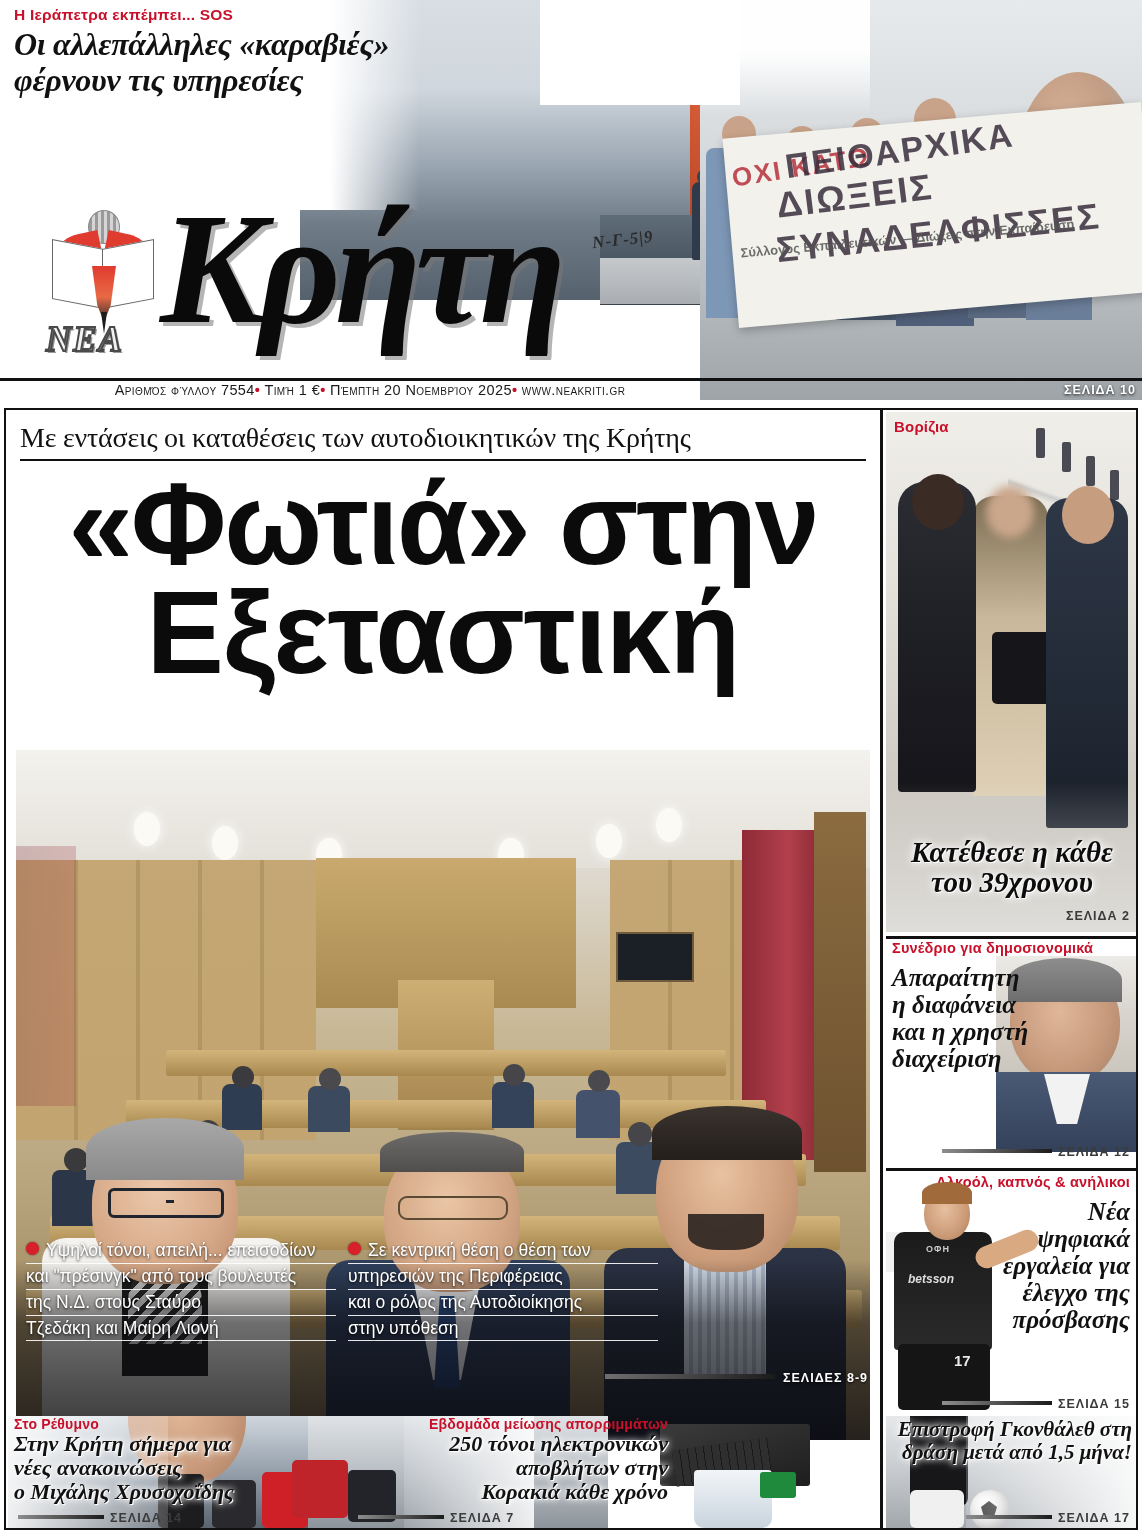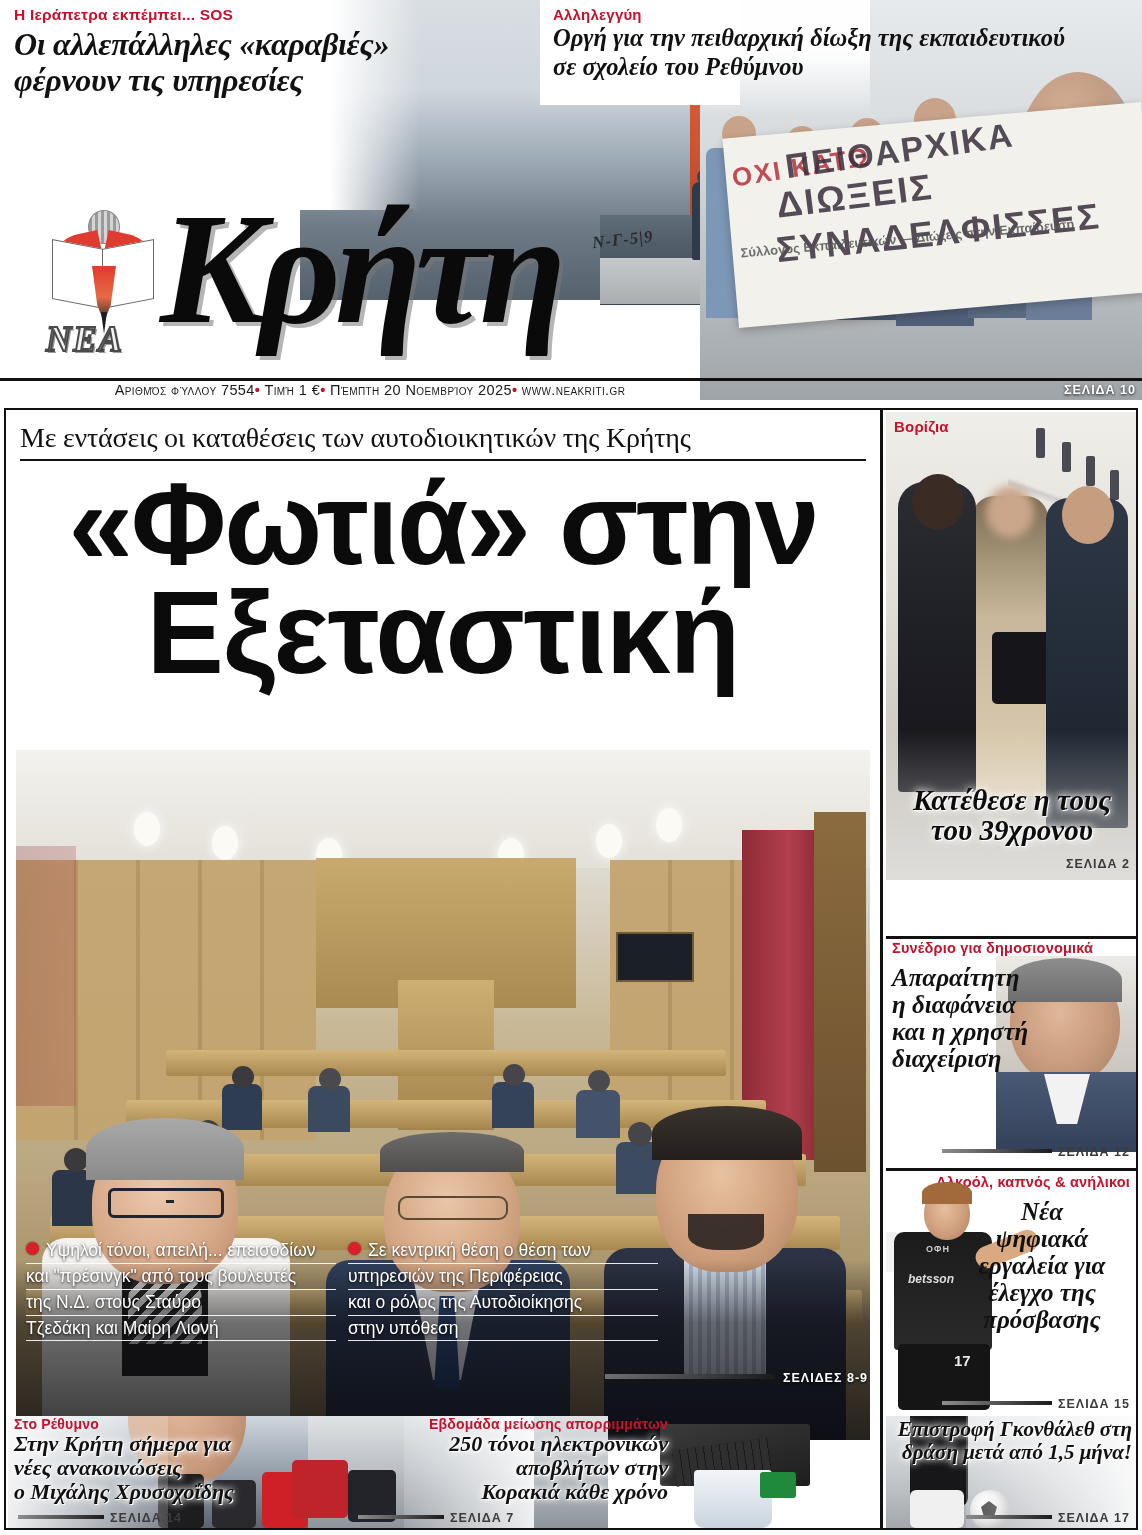--- a/index.html
+++ b/index.html
@@ -194,21 +194,21 @@
                 background:#d81f2a; margin-right:7px; vertical-align:1px;
                 box-shadow:0 0 2px rgba(0,0,0,.6); }
   .lead-pages { position:absolute; right:10px; top:956px; width:330px; text-align:right; }
   .pg-bar { display:inline-block; width:170px; height:5px; vertical-align:3px; margin-right:8px;
             background:linear-gradient(90deg,#6f6f6f,#1b1b1b); }
   .pg-white { color:#fff; text-shadow:0 1px 3px rgba(0,0,0,.9); }
 
   
   .rcol { position:absolute; left:886px; top:412px; width:250px; height:1118px; overflow:hidden; }
 
-  .rc-photo1 { position:absolute; left:0; top:0; width:250px; height:468px;
+  .rc-photo1 { position:absolute; left:0; top:0; width:250px; height:520px;
                background:linear-gradient(180deg,#f0eee9 0%,#e3e0da 35%,#cfcbc4 70%,#b9b5ad 100%); }
   .stair-rail { position:absolute; left:122px; top:6px; width:118px; height:170px;
                 background:linear-gradient(200deg,rgba(255,255,255,0) 48%,#cdcdcd 50%,rgba(255,255,255,0) 53%); }
   .stair-step { position:absolute; background:#4a4a52; border-radius:2px; }
   .rc1-w1 { position:absolute; left:12px; top:70px; width:78px; height:310px;
             background:linear-gradient(180deg,#2c2c33 0%,#1f1f26 48%,#15151a 100%); border-radius:26px 26px 4px 4px; }
   .rc1-w1h{ position:absolute; left:26px; top:62px; width:52px; height:56px; border-radius:50%; background:#3a2b25; }
   .rc1-w2 { position:absolute; left:86px; top:84px; width:76px; height:300px;
             background:linear-gradient(180deg,#7b6c52 0%,#c8b79a 40%,#ded0b6 100%); border-radius:22px 22px 4px 4px; }
   .rc1-w2h{ position:absolute; left:100px; top:74px; width:48px; height:52px; border-radius:50%; background:#caa68b; filter:blur(4px); }
@@ -252,21 +252,21 @@
   .rc3-sleeve{ position:absolute; left:8px; top:52px; width:34px; height:40px; background:#f1f1f1; border-radius:8px; }
   .rc3-head  { position:absolute; left:56px; top:8px; width:46px; height:52px; border-radius:48%;
                background:radial-gradient(ellipse at 45% 40%, #e7c0a0 0%, #cc9b78 60%, #a87a5c 100%); }
   .rc3-hair  { position:absolute; left:54px; top:2px; width:50px; height:22px; border-radius:50% 50% 0 0; background:#a16a3a; }
   .rc3-shorts{ position:absolute; left:30px; top:164px; width:92px; height:66px; background:#151515; border-radius:5px; }
   .rc3-arm   { position:absolute; left:106px; top:58px; width:66px; height:22px; background:#d9a981;
                border-radius:11px; transform:rotate(-22deg); }
   .rc3-num   { position:absolute; left:86px; top:172px; color:#e9e9e9; font-size:15px; font-weight:bold; }
   .rc3-sponsor{position:absolute; left:40px; top:92px; color:#ddd; font-size:12px; font-style:italic; font-weight:bold; }
   .rc3-ofi   { position:absolute; left:58px; top:64px; color:#ccc; font-size:9px; font-weight:bold; letter-spacing:1px; }
-  .rc-b3-text{ position:absolute; right:6px; top:24px; width:176px; text-align:center; }
+  .rc-b3-text{ position:absolute; right:6px; top:24px; width:176px; text-align:right; }
 
   .rc-block4 { position:absolute; left:0; top:1012px; width:250px; height:106px; }
 
   
   .bstrip { position:absolute; left:8px; top:1416px; width:866px; height:112px; overflow:hidden; }
   .bs-photo { position:absolute; top:0; height:112px; }
   .bs-1 { left:0; width:300px; background:linear-gradient(180deg,#cfd6dd,#8f9aa6 55%,#5a646f); }
   .bs-2 { left:300px; width:300px; background:linear-gradient(180deg,#dfe3e6,#b9bec4 50%,#8d949b); }
   .bs-chrys-face { position:absolute; left:120px; top:-72px; width:118px; height:140px; border-radius:46%;
                    background:radial-gradient(ellipse at 45% 42%, #e3bb9c 0%, #c99a7b 58%, #a87c60 100%); }
@@ -350,27 +350,20 @@
     <div class="tb-fadebox-r2"></div>
 
     <div class="tl-block">
       <div class="kicker-red">Η Ιεράπετρα εκπέμπει... SOS</div>
       <div class="tl-head">
         <div>Οι αλλεπάλληλες «καραβιές»</div>
         <div>φέρνουν τις υπηρεσίες</div>
       </div>
     </div>
 
-    <div class="tr-block">
-      <div class="kicker-red">Αλληλεγγύη</div>
-      <div class="tr-head">
-        <div>Οργή για την πειθαρχική δίωξη της εκπαιδευτικού</div>
-        <div>σε σχολείο του Ρεθύμνου</div>
-      </div>
-    </div>
     <div class="tr-page">
       <span class="pg-tag" style="color:#fff;text-shadow:0 1px 3px rgba(0,0,0,.85);">ΣΕΛΙΔΑ 10</span>
     </div>
 
     <div class="masthead">
       <div class="logo-mark">
         <div class="lm-globe"></div>
         <div class="lm-wing-l"></div>
         <div class="lm-wing-r"></div>
         <div class="lm-bookl"></div>
@@ -508,21 +501,21 @@
       <div class="rc1-w2"></div>
       <div class="rc1-w2h"></div>
       <div class="rc1-w1"></div>
       <div class="rc1-w1h"></div>
       <div class="rc1-bag"></div>
       <div class="rc1-m"></div>
       <div class="rc1-mh"></div>
       <div style="position:absolute;left:0;bottom:0;width:250px;height:150px;background:linear-gradient(180deg,rgba(255,255,255,0),rgba(255,255,255,.55));"></div>
       <div class="rc-kicker-abs kicker-red">Βορίζια</div>
       <div class="rc-head-on-photo">
-        <div>Κατέθεσε η τους</div>
+        <div>Κατέθεσε η κάθε</div>
         <div>του 39χρονου</div>
       </div>
       <div class="rc-page-abs">
         <span class="pg-tag">ΣΕΛΙΔΑ 2</span>
       </div>
     </div>
     <div class="rc-div" style="top:524px;"></div>
 
     <div class="rc-block2">
       <div class="kicker-red" style="padding-left:6px;font-size:14.5px;">Συνέδριο για δημοσιονομικά</div>

